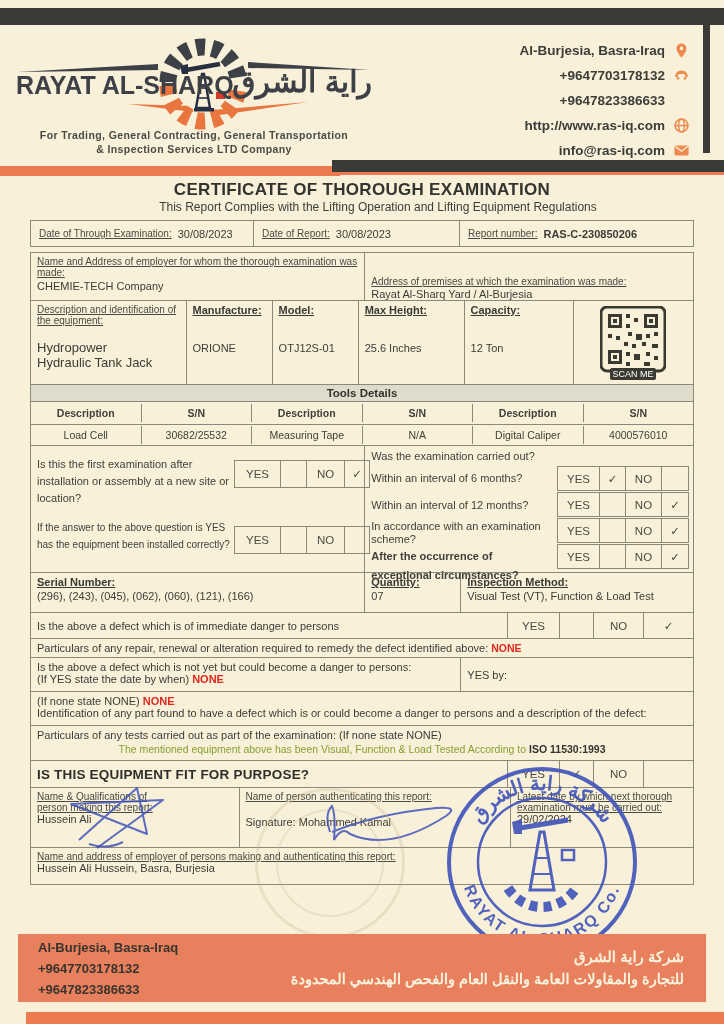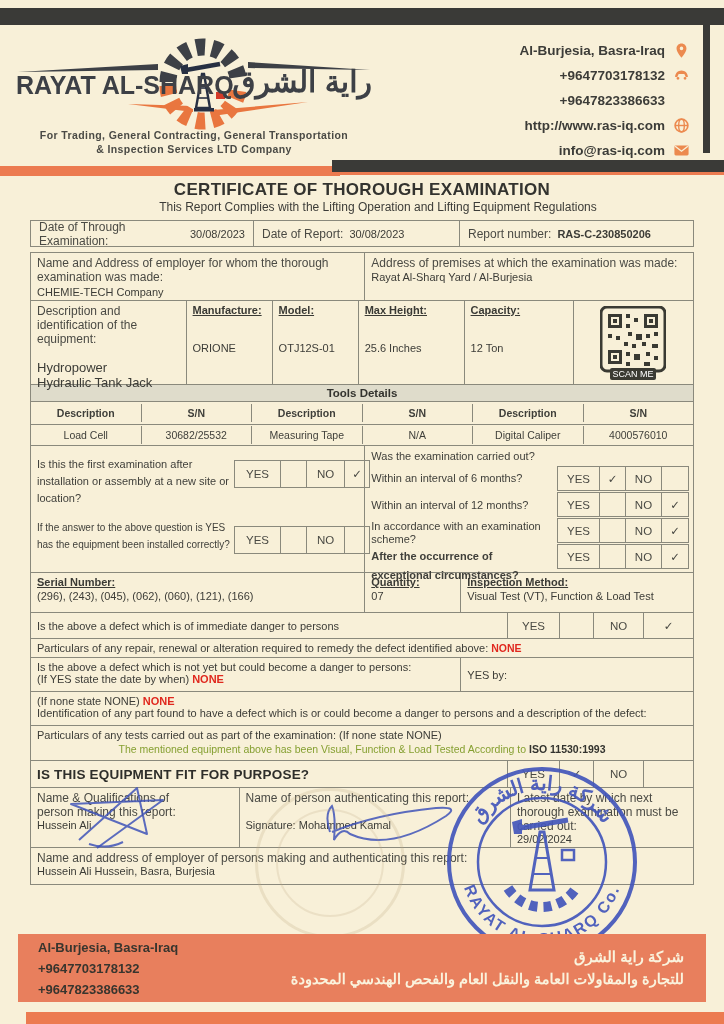--- a/index.html
+++ b/index.html
@@ -30,21 +30,21 @@
   
   #title { top:180px; left:0; width:724px; text-align:center; font-size:17px; font-weight:bold; color:#33332f; letter-spacing:0.3px; }
   #subtitle { top:200px; left:16px; width:724px; text-align:center; font-size:12px; color:#3c3c38; }
 
   
   .tbl { border:1px solid #8a897c; background:transparent; }
   .trow { display:flex; border-bottom:1px solid #8a897c; }
   .trow:last-child { border-bottom:none; }
   .tcell { border-right:1px solid #8a897c; padding:3px 6px; font-size:10.5px; }
   .tcell:last-child { border-right:none; }
-  .lbl { font-size:12px; color:#4a4a44; }
+  .lbl { font-size:10px; color:#4a4a44;text-decoration:underline; }
   .lbl-b { font-weight:bold; text-decoration:underline; font-size:11px; color:#3a3a35; }
   .val { font-size:11px; color:#3c3c37; }
   .red { color:#e0281e; font-weight:bold; }
   .green { color:#86a032; }
 
   #daterow { top:220px; left:30px; width:664px; display:flex; height:27px; }
   #daterow .dcell { border:1px solid #8a897c; border-right:none; display:flex; align-items:center; gap:6px; padding:0 8px; }
   #daterow .dcell:last-child { border-right:1px solid #8a897c; }
 
   
@@ -176,21 +176,21 @@
   </div>
 </div>
 
 <div class="abs tbl" id="main">
 
   <div class="trow" style="height:48px;">
     <div class="tcell" style="width:50.5%;">
       <div class="lbl">Name and Address of employer for whom the thorough examination was made:</div>
       <div class="val" style="margin-top:2px;">CHEMIE-TECH Company</div>
     </div>
-    <div class="tcell" style="width:49.5%;">
+    <div class="tcell" style="width:49.5%;margin-top:20px;">
       <div class="lbl">Address of premises at which the examination was made:</div>
       <div class="val" style="margin-top:1px;">Rayat Al-Sharq Yard / Al-Burjesia</div>
     </div>
   </div>
 
   <div class="trow" style="height:84px;">
     <div class="tcell" style="width:23.5%;">
       <div class="lbl">Description and identification of the equipment:</div>
       <div class="val" style="font-size:13px; margin-top:14px;">Hydropower</div>
       <div class="val" style="font-size:13px;">Hydraulic Tank Jack</div>

